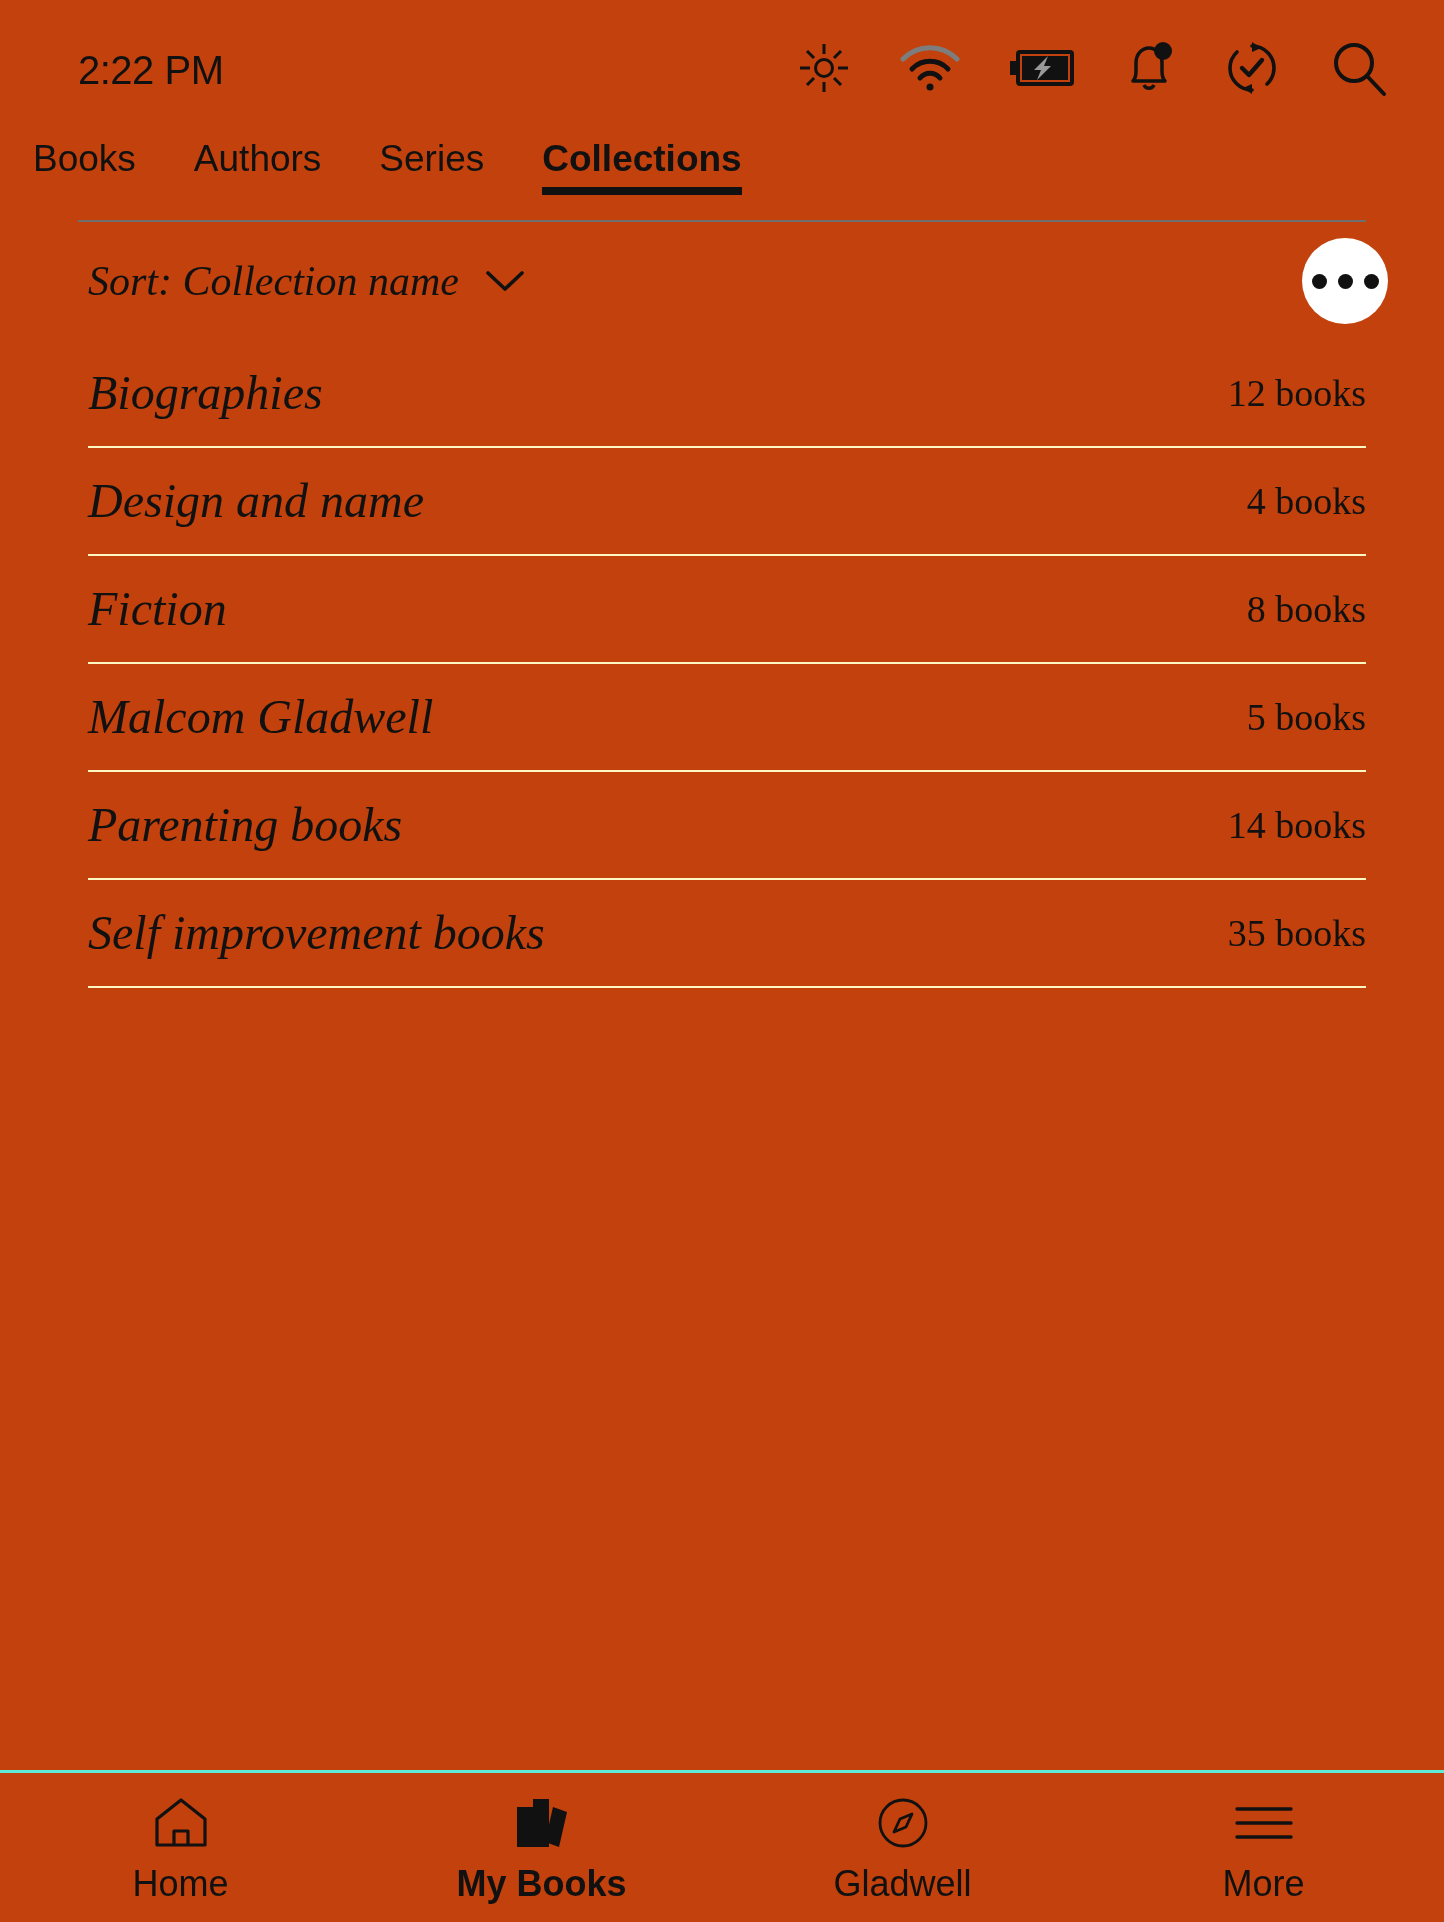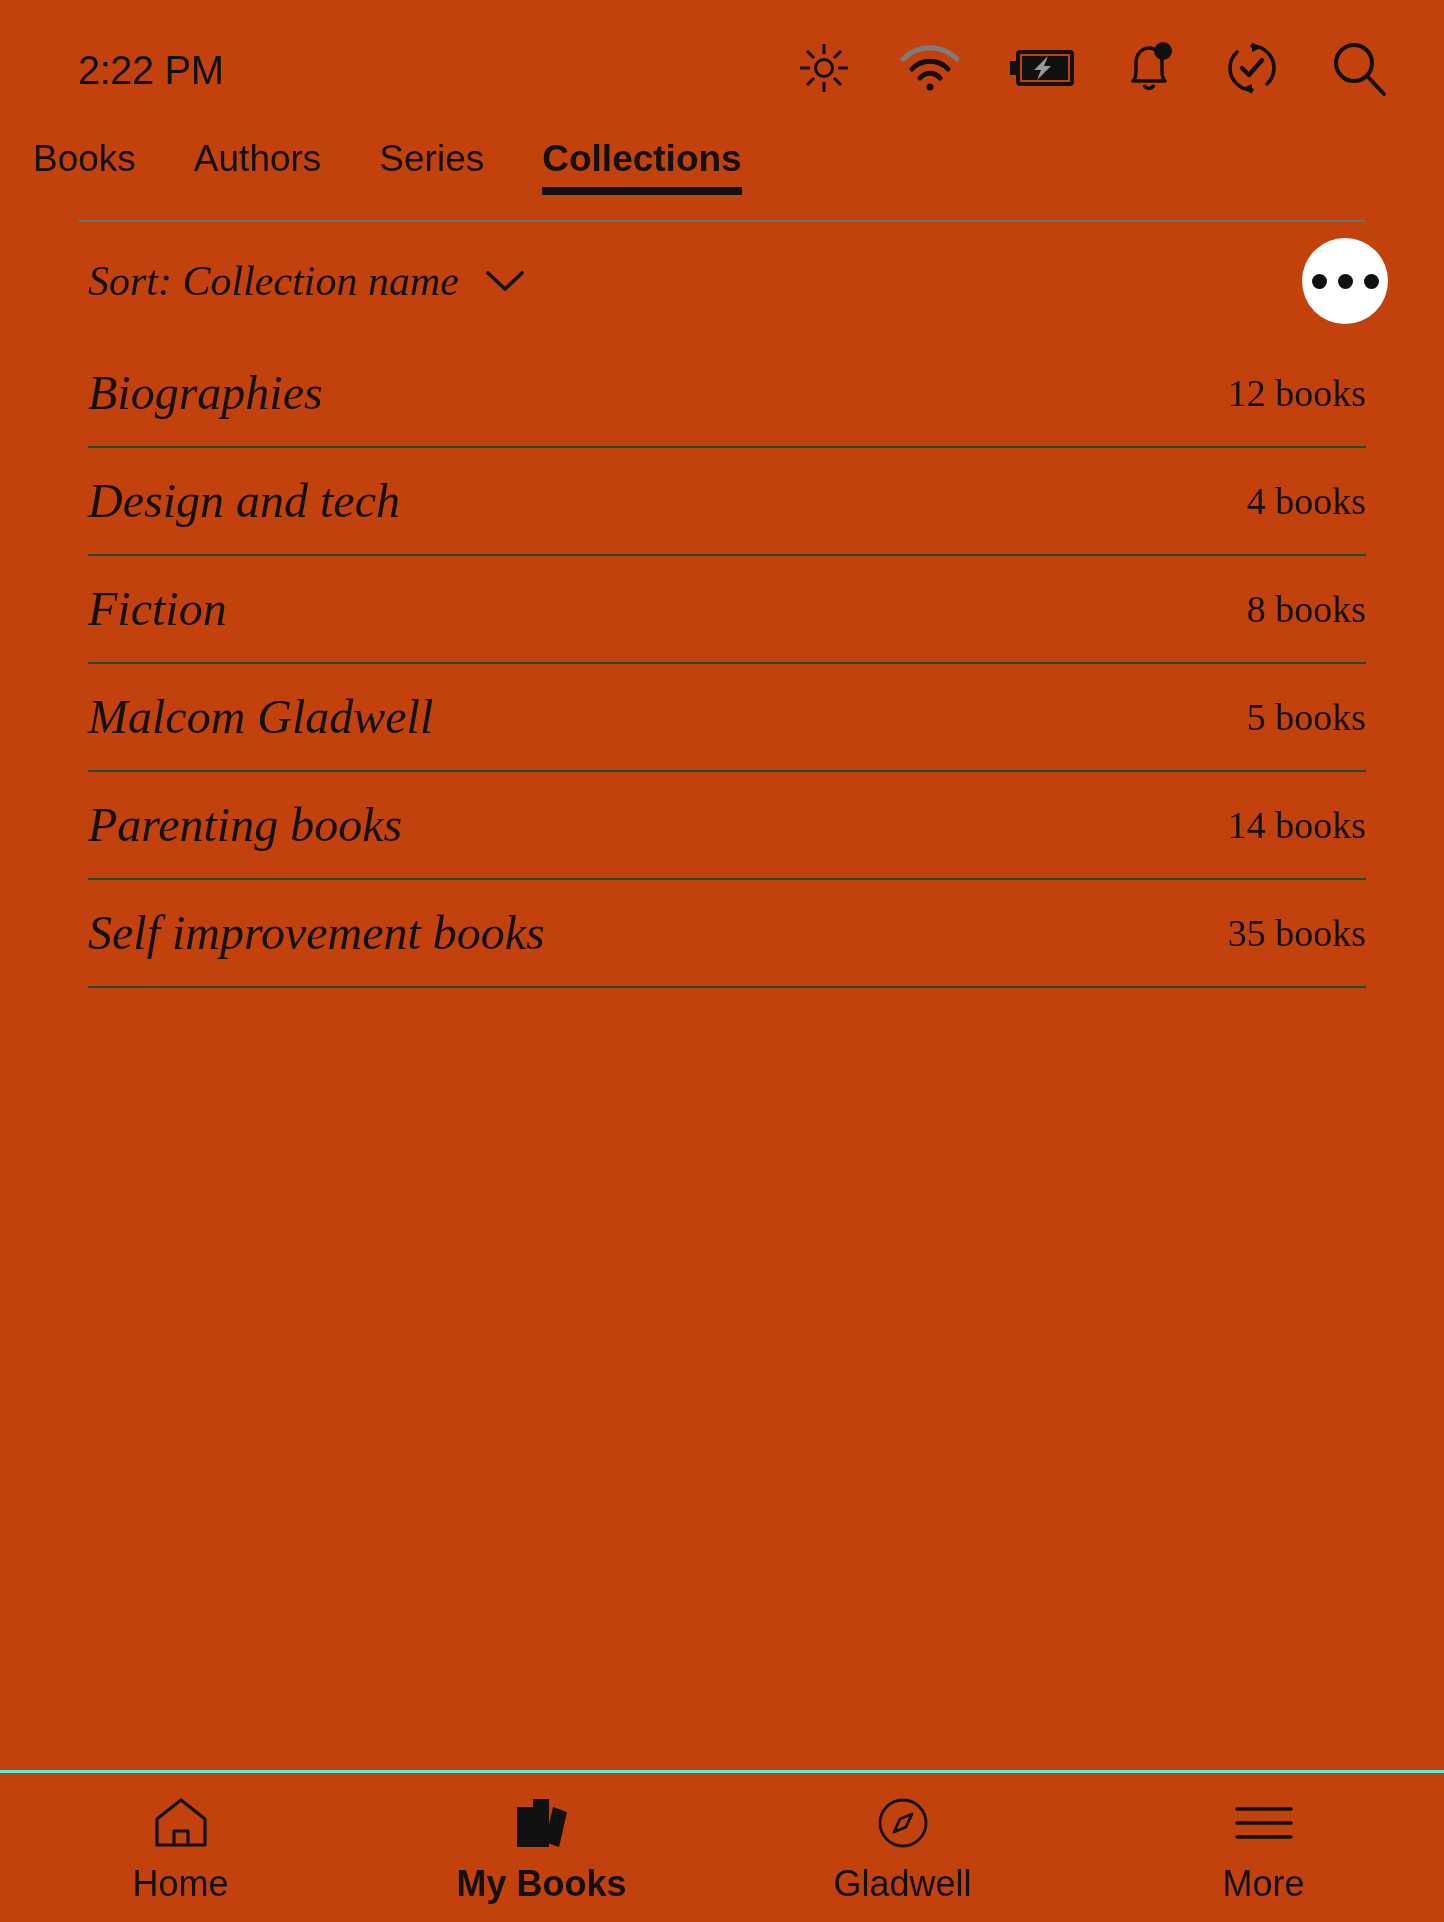--- a/index.html
+++ b/index.html
@@ -105,21 +105,21 @@
 
   
   .collection-list {
     flex:1 1 auto;
     padding:0 78px 0 88px;
     overflow:hidden;
   }
   .collection-row {
     height:108px;
     display:flex; align-items:center;
-    border-bottom:2px solid #14532d;
+    border-bottom:2px solid #fef9c3;
   }
   .collection-name {
     font-family:"Liberation Serif", serif;
     font-style:italic;
     font-size:48px;
     color:#111;
     line-height:1;
   }
   .collection-count {
     margin-left:auto;
@@ -248,21 +248,21 @@
   </div>
 
   <div class="collection-list">
 
     <div class="collection-row">
       <span class="collection-name">Biographies</span>
       <span class="collection-count">12 books</span>
     </div>
 
     <div class="collection-row">
-      <span class="collection-name">Design and tech</span>
+      <span class="collection-name">Design and name</span>
       <span class="collection-count">4 books</span>
     </div>
 
     <div class="collection-row">
       <span class="collection-name">Fiction</span>
       <span class="collection-count">8 books</span>
     </div>
 
     <div class="collection-row">
       <span class="collection-name">Malcom Gladwell</span>

